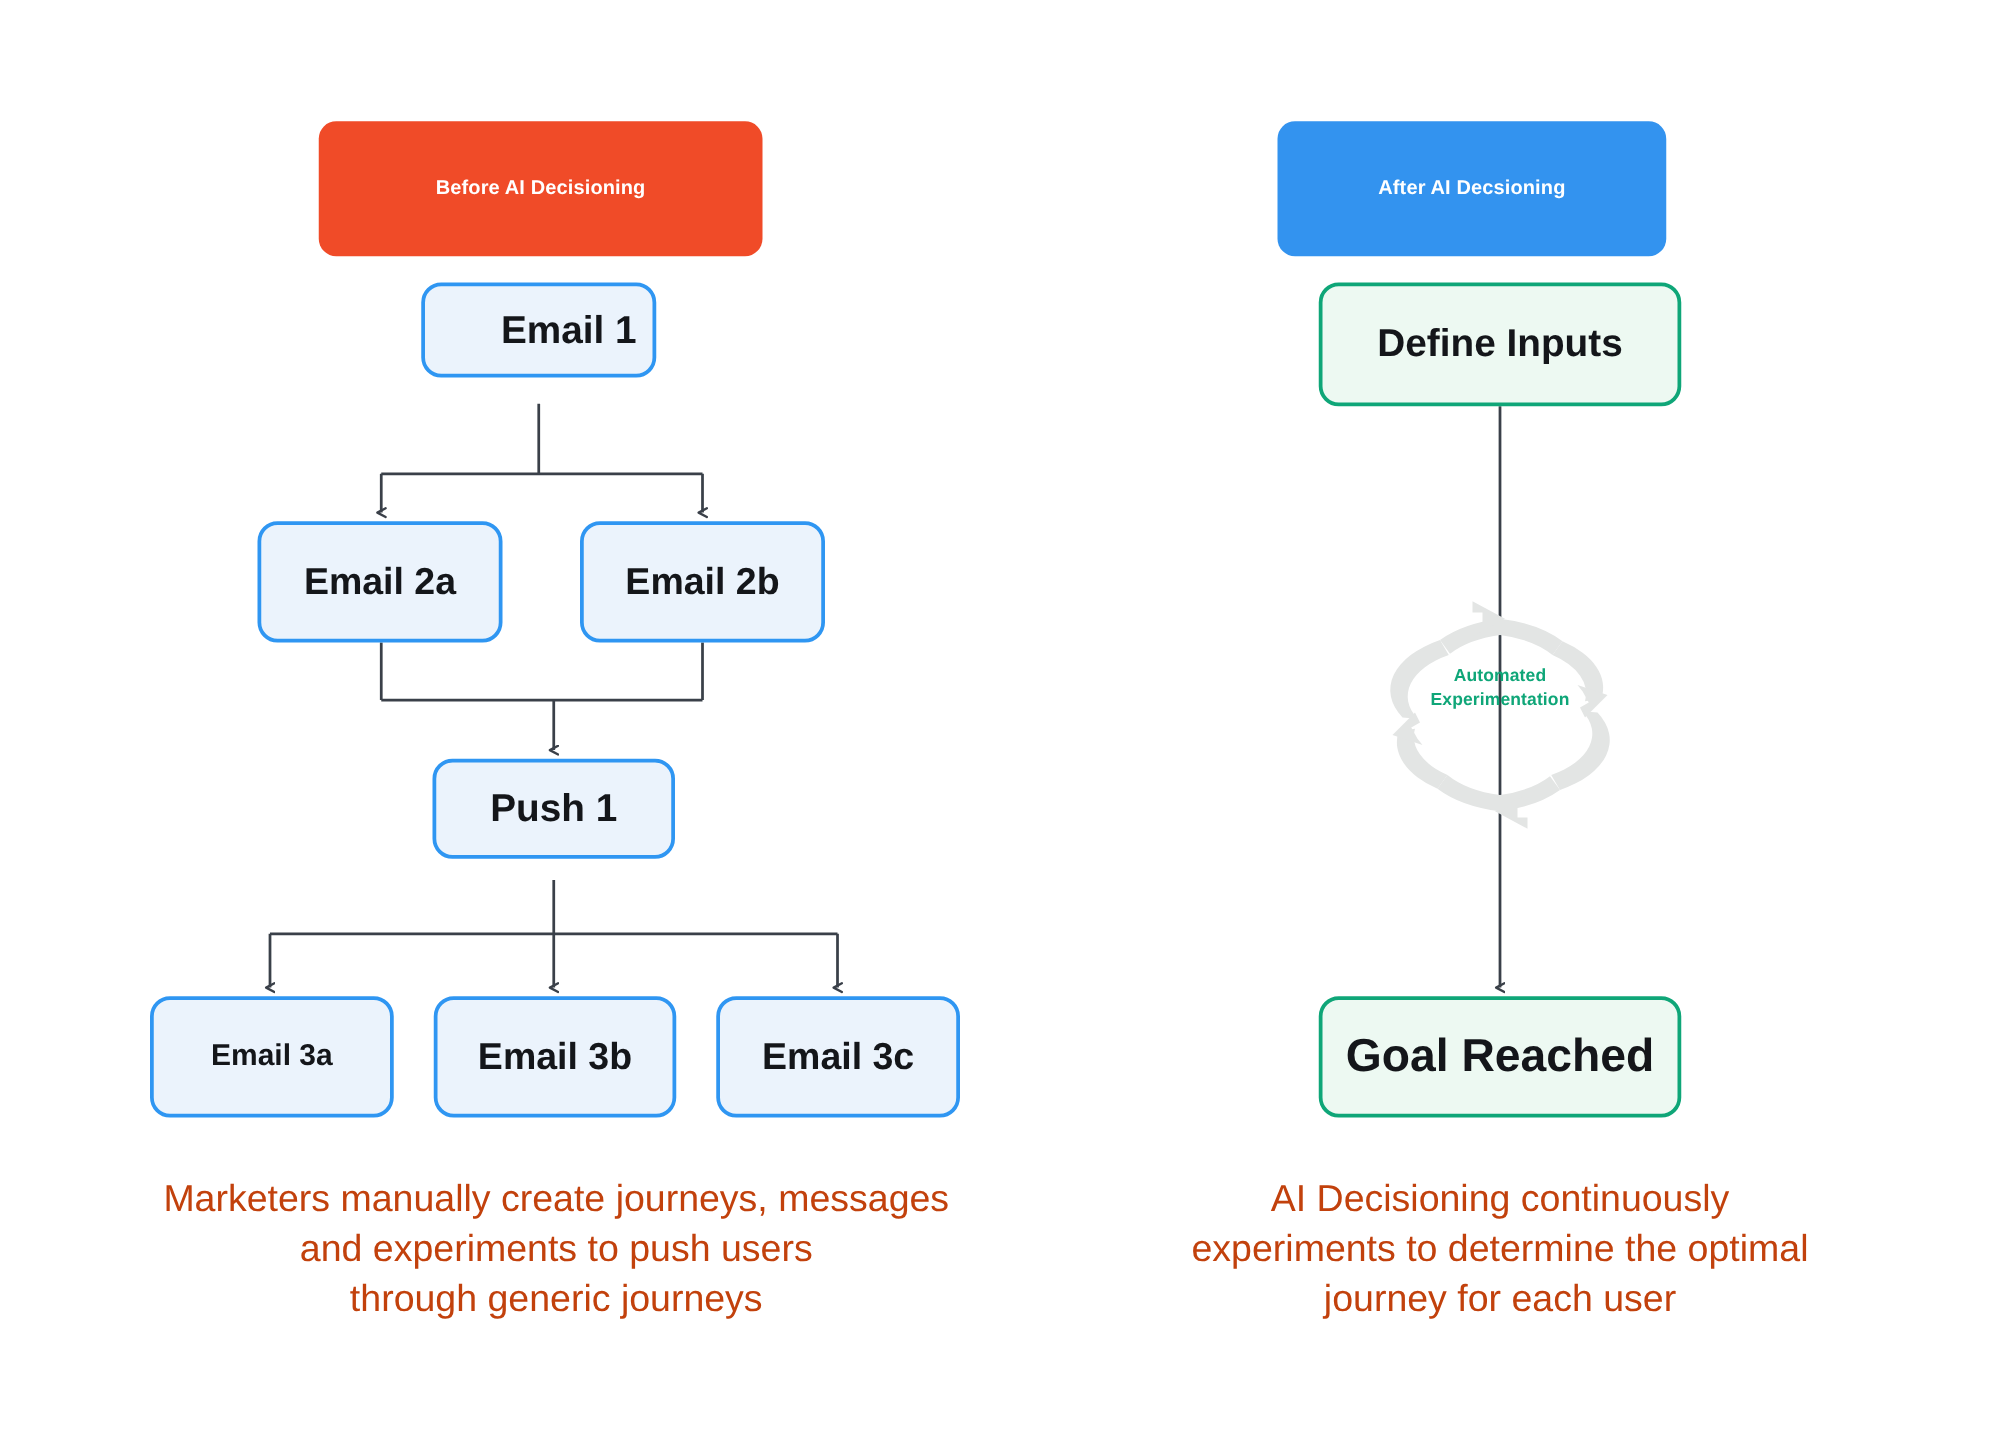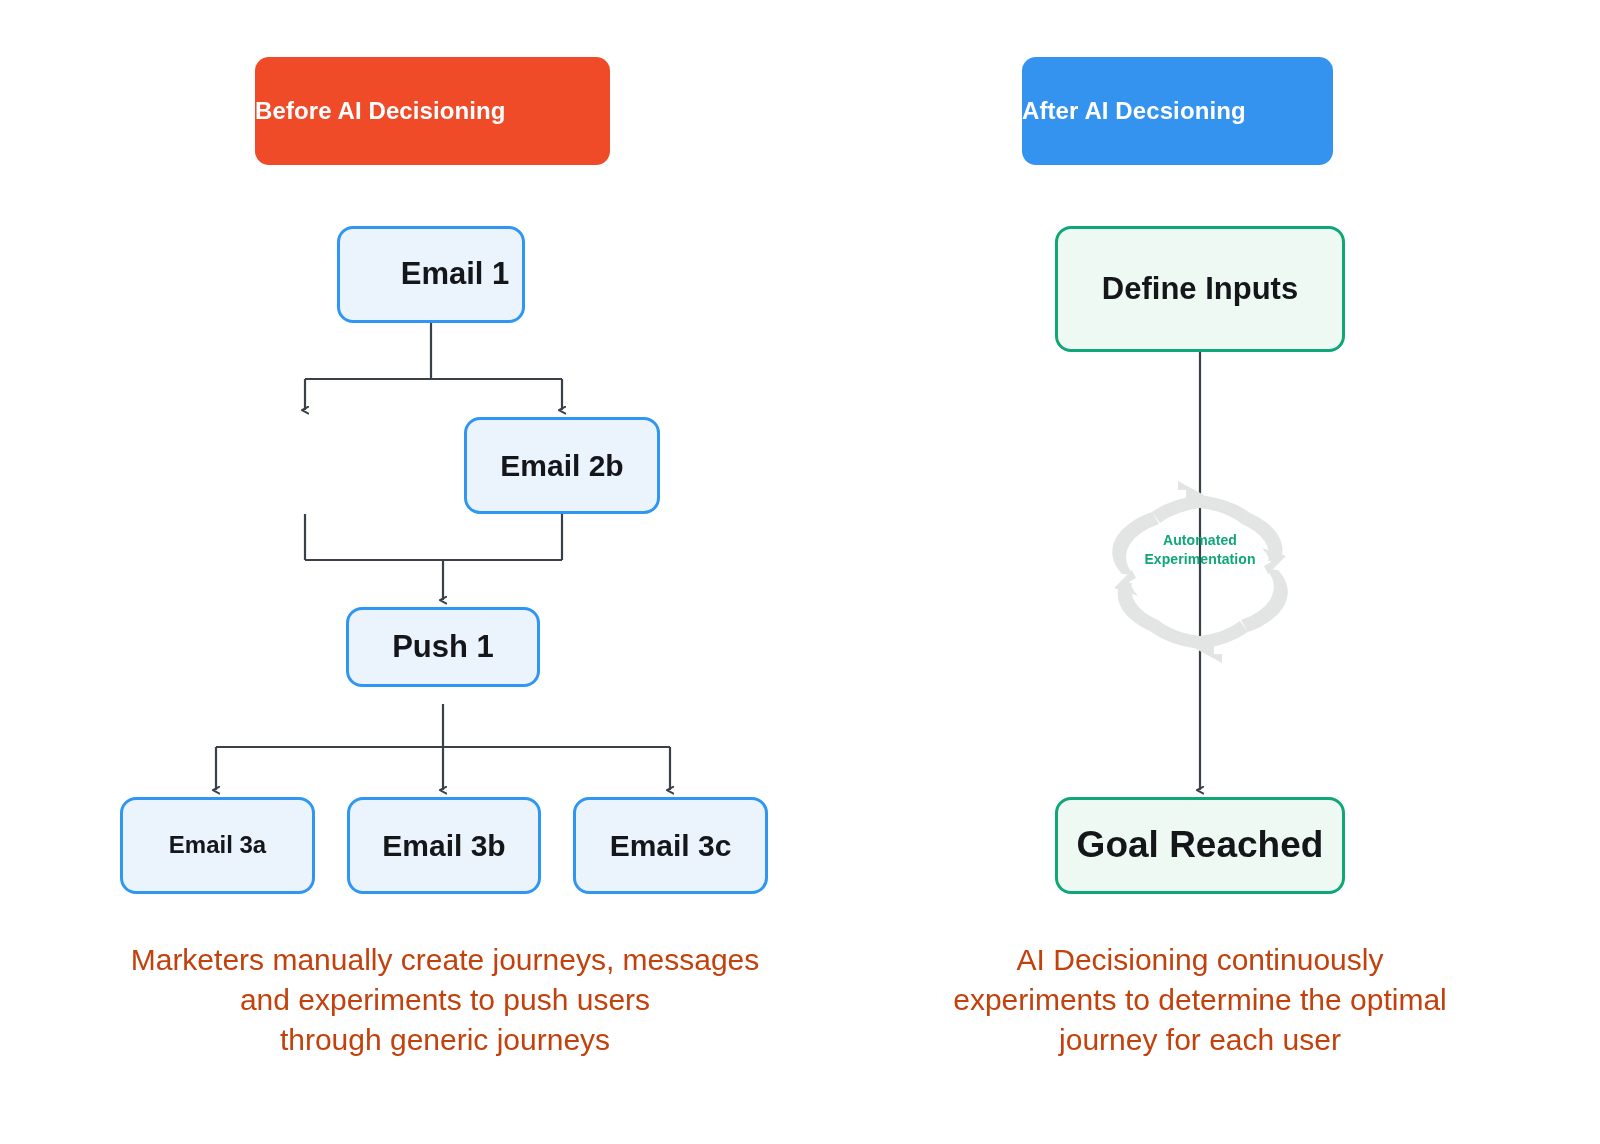--- a/index.html
+++ b/index.html
@@ -18,26 +18,27 @@
     width: 1600px;
     height: 1144px;
     background: #ffffff;
   }
 
   
   .header-pill {
     position: absolute;
     display: flex;
     align-items: center;
-    justify-content: flex-start;
+    justify-content: center;
     border-radius: 14px;
     color: #ffffff;
     font-weight: 700;
-    font-size: 24px;
+    font-size: 16px;
     letter-spacing: 0.1px;
+    margin-top: 40px;
   }
   #header-before {
     left: 255px;
     top: 57px;
     width: 355px;
     height: 108px;
     background: #F04B28;
   }
   #header-after {
     left: 1022px;
@@ -62,30 +63,30 @@
   .node.blue {
     background: #EBF3FC;
     border: 3px solid #2F96F2;
   }
   .node.green {
     background: #EDF9F2;
     border: 3px solid #0FA678;
   }
 
   
-  #node-email-1  { left: 337px; top: 226px; width: 188px; height: 97px; font-size: 31px; padding-left: 48px; }
+  #node-email-1  { left: 337px; top: 226px; width: 188px; height: 76px; font-size: 31px; padding-left: 48px; }
   #node-email-2a { left: 206px; top: 417px; width: 196px; height: 97px; font-size: 30px; }
   #node-email-2b { left: 464px; top: 417px; width: 196px; height: 97px; font-size: 30px; }
   #node-push-1   { left: 346px; top: 607px; width: 194px; height: 80px; font-size: 31px; }
   #node-email-3a { left: 120px; top: 797px; width: 195px; height: 97px; font-size: 24px; }
   #node-email-3b { left: 347px; top: 797px; width: 194px; height: 97px; font-size: 30px; }
   #node-email-3c { left: 573px; top: 797px; width: 195px; height: 97px; font-size: 30px; }
 
   
-  #node-define-inputs { left: 1055px; top: 226px; width: 290px; height: 126px; font-size: 31px; }
+  #node-define-inputs { left: 1055px; top: 226px; width: 290px; height: 99px; font-size: 31px; }
   #node-goal-reached  { left: 1055px; top: 797px; width: 290px; height: 97px; font-size: 37px; }
 
   
   .connectors {
     position: absolute;
     left: 0;
     top: 0;
     width: 1600px;
     height: 1144px;
     pointer-events: none;
@@ -224,20 +225,23 @@
                z"></path>
 
       <path d="M1138,596 L1114,588 L1132,570 L1136,578 L1129,582 L1134,591 Z"></path>
     </g>
   </svg>
 
   <div class="node blue" id="node-email-1">
     <span>Email 1</span>
   </div>
 
+  <div class="node blue" id="node-email-2a">
+    <span>Email 2a</span>
+  </div>
 
   <div class="node blue" id="node-email-2b">
     <span>Email 2b</span>
   </div>
 
   <div class="node blue" id="node-push-1">
     <span>Push 1</span>
   </div>
 
   <div class="node blue" id="node-email-3a">

